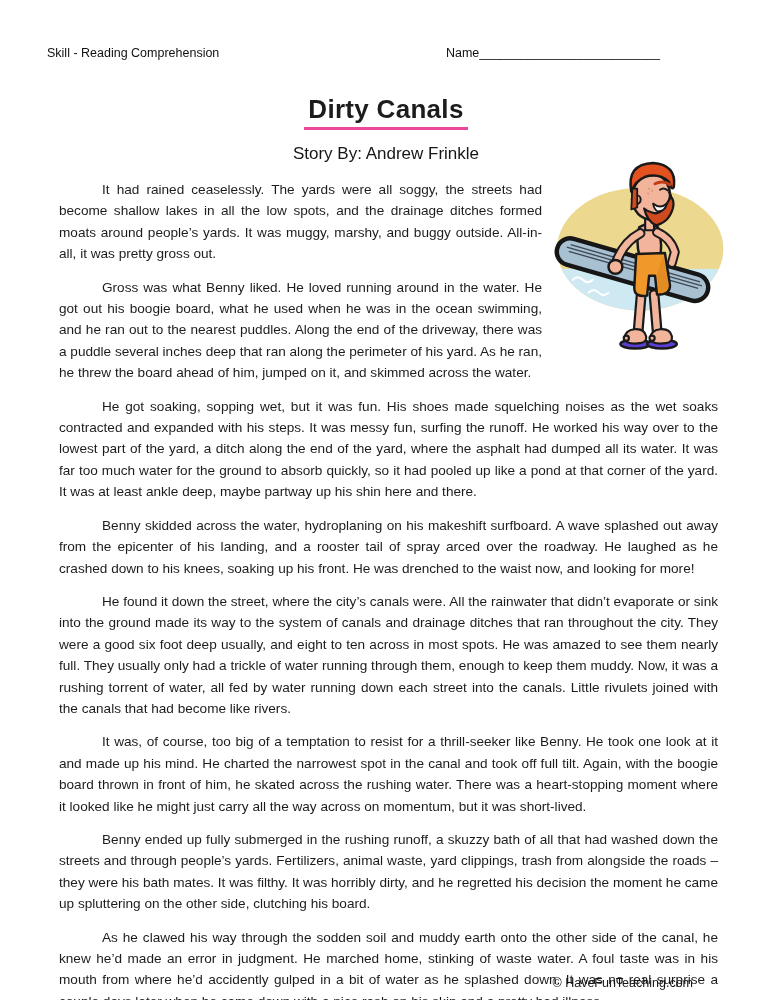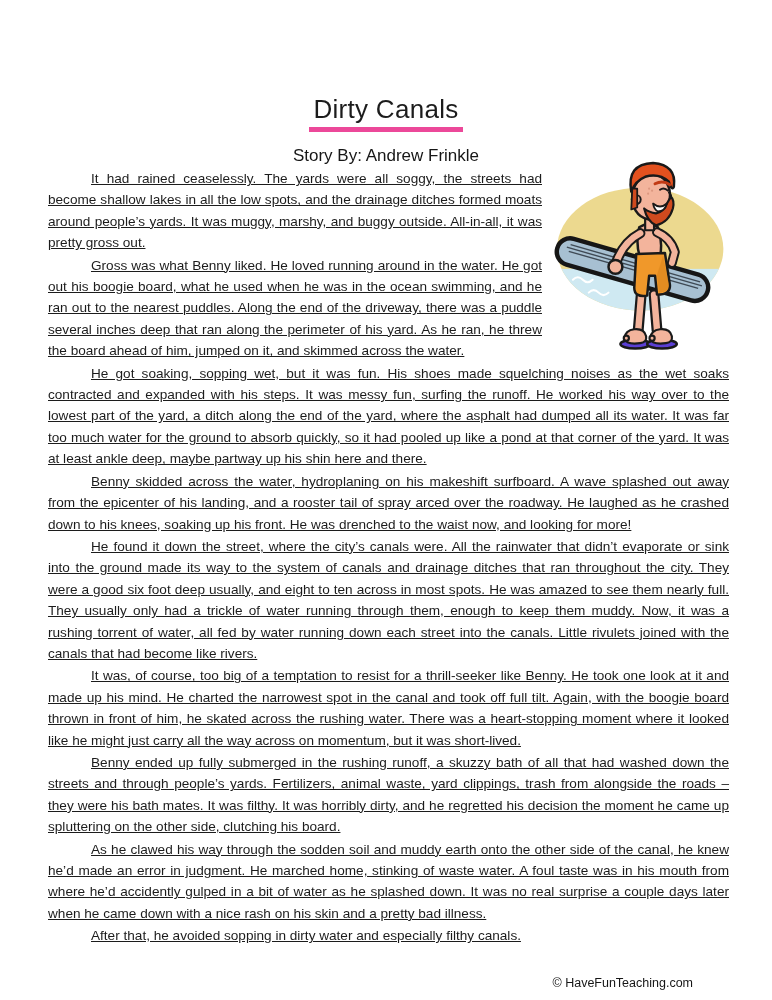--- a/index.html
+++ b/index.html
@@ -13,47 +13,51 @@
   }
   .header {
     position:absolute; top:46px; left:47px; right:112px;
     display:flex; justify-content:space-between;
     font-size:12.5px; color:#111;
     white-space:nowrap;
   }
   .title-block { position:absolute; top:94px; left:0; width:100%; text-align:center; }
   .title {
     display:inline-block;
-    font-size:26px; font-weight:normal; letter-spacing:0.3px;
-    border-bottom:5px solid #ec4899;
+    font-size:26px; font-weight:bold; letter-spacing:0.3px;
+    border-bottom:3px solid #ec4899;
     padding:0 4px 2px 4px;
     margin:0;
   }
   .byline { font-size:17px; margin-top:14px; color:#161616; }
   .story {
     position:absolute; top:167px; left:47px; width:683px;
     font-size:13.6px; line-height:21.4px;
     text-align:justify;
   }
-  .story p { margin:1px; text-indent:43px;text-decoration:underline; }
+  .story p { margin:12px; text-indent:43px; }
   .illustration-float {
     float:right;
     width:215px; height:198px;
     margin:-9px -37px 2px 10px;
   }
   .footer {
     position:absolute; top:932px; right:79px;
     font-size:12.5px; color:#161616;margin-top:44px;
   }
 </style>
 </head>
 <body>
 
 <div class="page">
 
+  <div class="header">
+    <span>Skill - Reading Comprehension</span>
+    <span>Name__________________________</span>
+  </div>
 
   <div class="title-block">
     <h1 class="title">Dirty Canals</h1>
     <div class="byline">Story By: Andrew Frinkle</div>
   </div>
 
   <div class="story">
 
     <svg class="illustration-float" viewBox="0 0 215 200" xmlns="http://www.w3.org/2000/svg">
       <defs>

